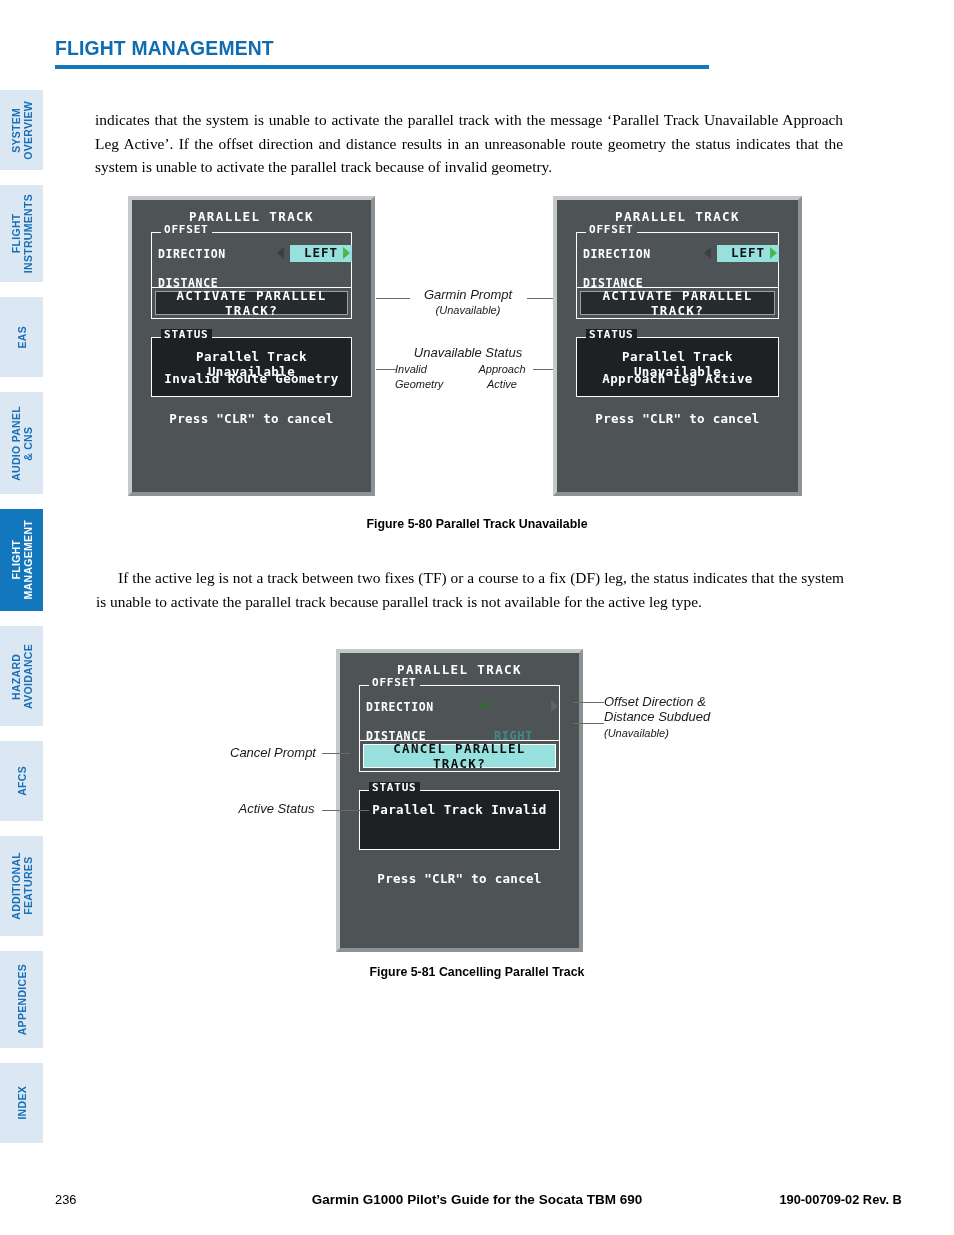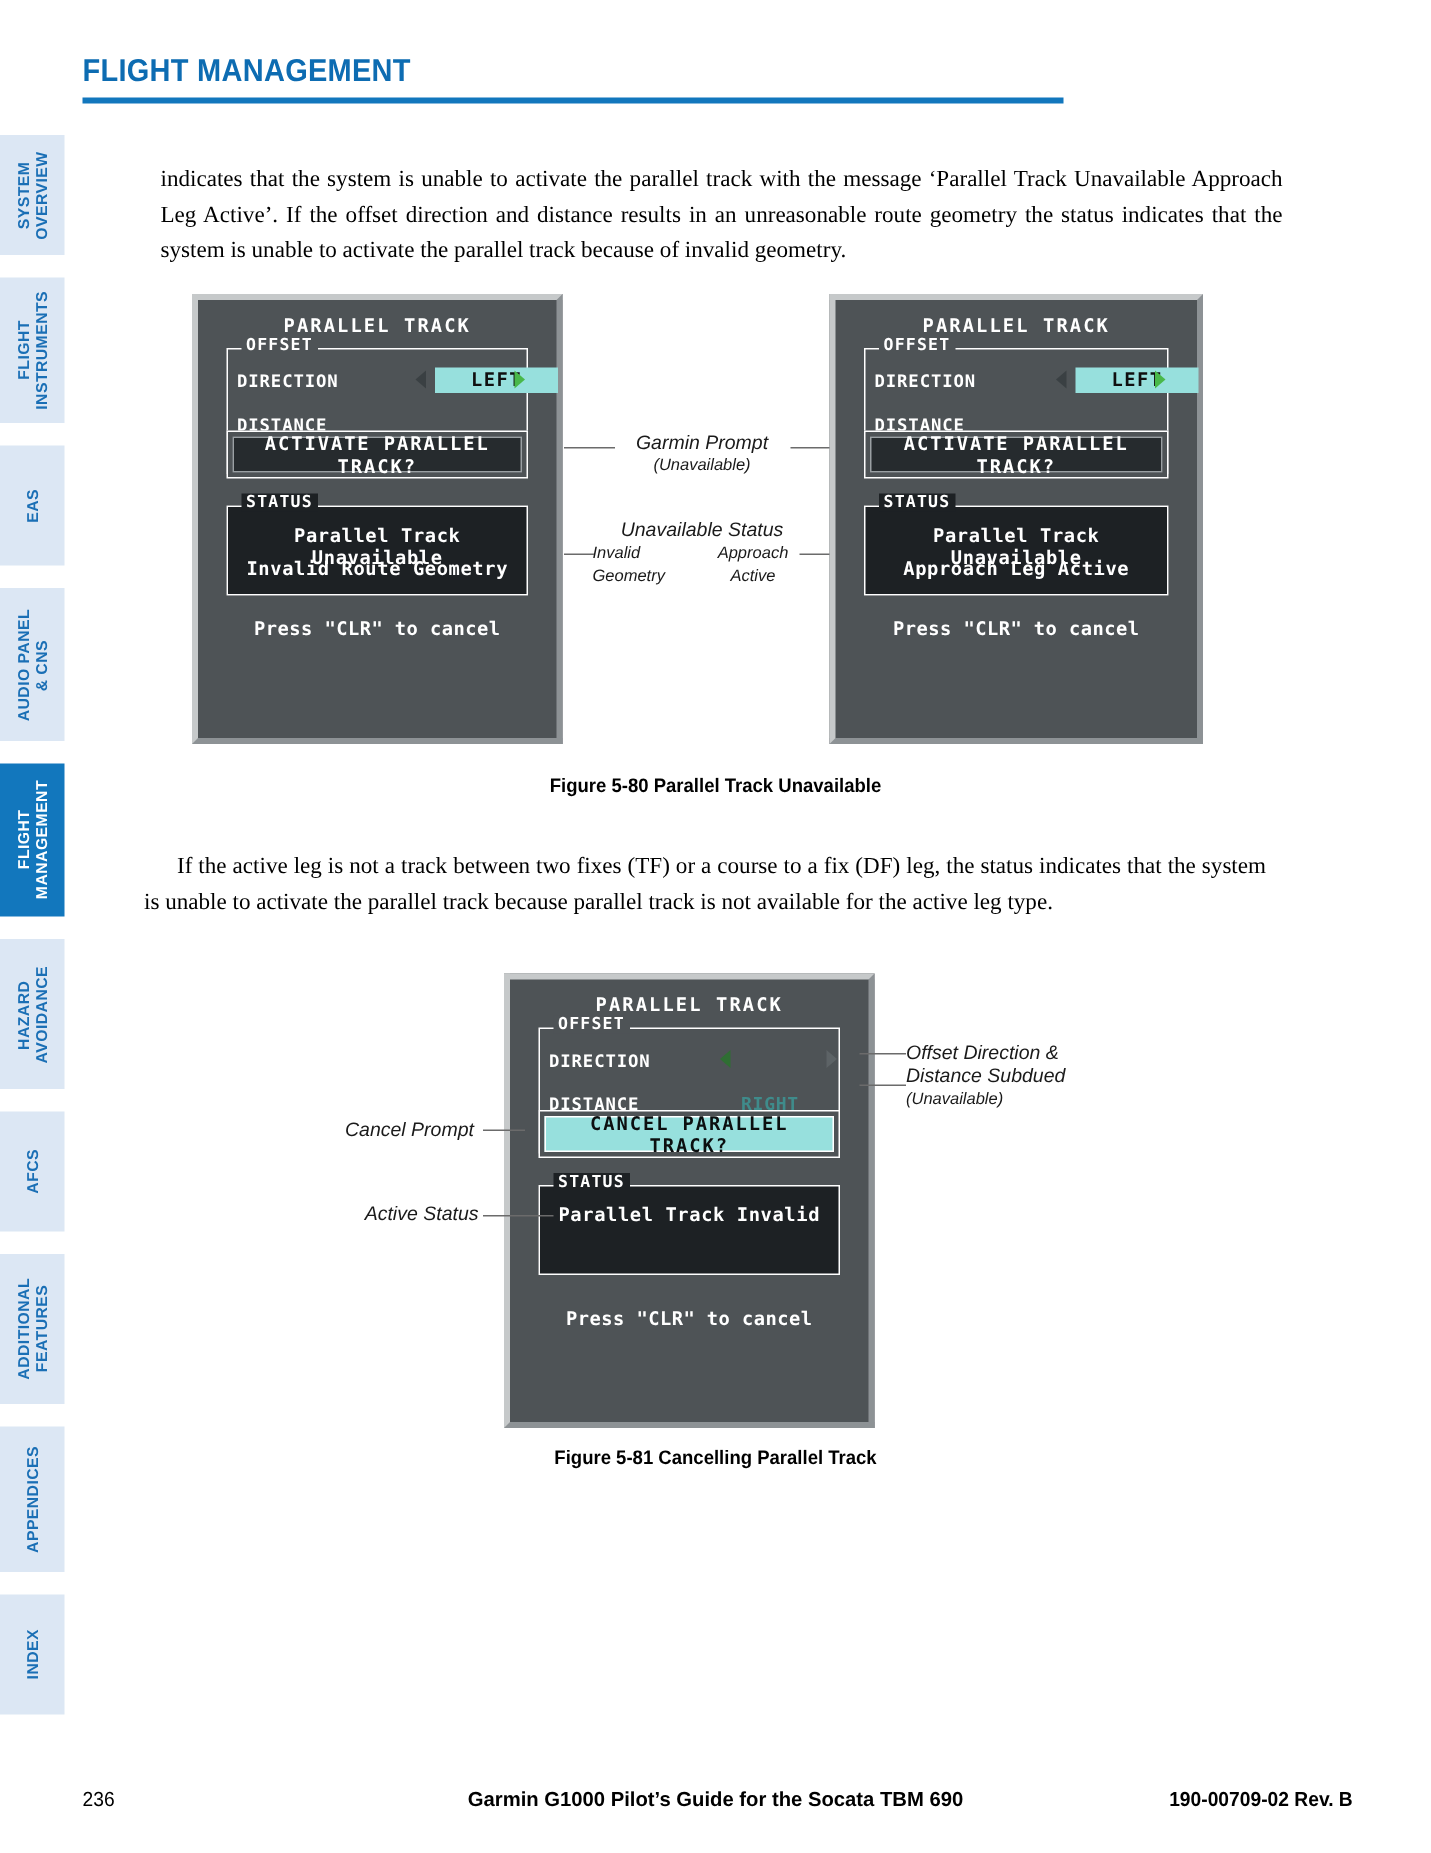--- a/index.html
+++ b/index.html
@@ -185,21 +185,21 @@
   
   .sel-box {
     position: absolute;
     background: #97e0dd;
     color: #101010;
     font-weight: bold;
     font-size: 12.5px;
     letter-spacing: 1px;
     text-align: center;
     line-height: 16px;
-    padding: 0 16px;
+    padding: 0 6px;
   }
   .arrow-l, .arrow-r {
     position: absolute;
     width: 0;
     height: 0;
     border-top: 6px solid transparent;
     border-bottom: 6px solid transparent;
   }
   .arrow-l { border-right: 7px solid #3a4043; }
   .arrow-r { border-left: 7px solid #49b84a; }
@@ -335,21 +335,21 @@
 FEATURES</span>
     </div>
   <div class="tab" style="top:861px; height:97px;">
       <span class="tab-label">APPENDICES</span>
     </div>
   <div class="tab" style="top:973px; height:80px;">
       <span class="tab-label">INDEX</span>
     </div>
 </div>
 
-<div class="para" style="left:107px; top:108px; width:748px;">indicates that the system is unable to activate the parallel track with the message ‘Parallel Track Unavailable Approach Leg Active’.  If the offset direction and distance results in an unreasonable route geometry the status indicates that the system is unable to activate the parallel track because of invalid geometry.</div>
+<div class="para" style="left:95px; top:108px; width:748px;">indicates that the system is unable to activate the parallel track with the message ‘Parallel Track Unavailable Approach Leg Active’.  If the offset direction and distance results in an unreasonable route geometry the status indicates that the system is unable to activate the parallel track because of invalid geometry.</div>
 
 <div class="mfd" style="left:128px; top:196px; width:247px; height:300px;">
 
   <div class="mfd-title" style="top:9px;">PARALLEL TRACK</div>
 
   <div class="grp" style="left:19px; top:32px; width:201px; height:84px;">
     <div class="grp-label">OFFSET</div>
     <div class="fld-label" style="left:6px; top:14px;">DIRECTION</div>
     <div class="arrow-l" style="left:125px; top:14px;"></div>
     <div class="sel-box" style="left:138px; top:12px; width:50px; height:17px;">LEFT</div>
@@ -434,21 +434,21 @@
     <div class="grp-label dark-bg">STATUS</div>
     <div class="status-line" style="top:11px;">Parallel Track Invalid</div>
   </div>
 
   <div class="clr-line" style="top:218px;">Press "CLR" to cancel</div>
 </div>
 
 <div class="anno" style="left:228px; top:745px; width:90px; text-align:center;">Cancel Prompt</div>
 <div class="leader" style="left:322px; top:753px; width:28px;"></div>
 
-<div class="anno" style="left:234px; top:801px; width:85px; text-align:right;">Active Status</div>
+<div class="anno" style="left:234px; top:801px; width:85px; text-align:center;">Active Status</div>
 <div class="leader" style="left:322px; top:810px; width:47px;"></div>
 
 <div class="anno" style="left:604px; top:694px; width:130px;">Offset Direction &amp;
 Distance Subdued</div>
 <div class="anno small" style="left:604px; top:726px; width:130px;">(Unavailable)</div>
 <div class="leader" style="left:573px; top:702px; width:31px;"></div>
 <div class="leader" style="left:573px; top:723px; width:31px;"></div>
 
 <div class="caption" style="top:964px;">Figure 5-81  Cancelling Parallel Track</div>
 

